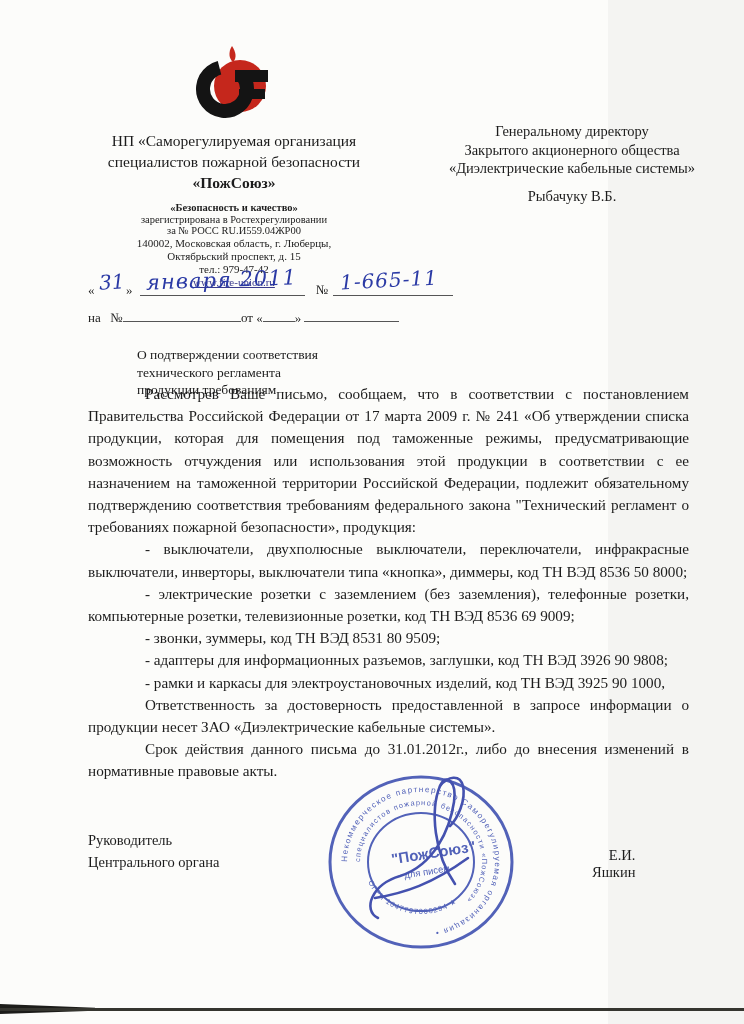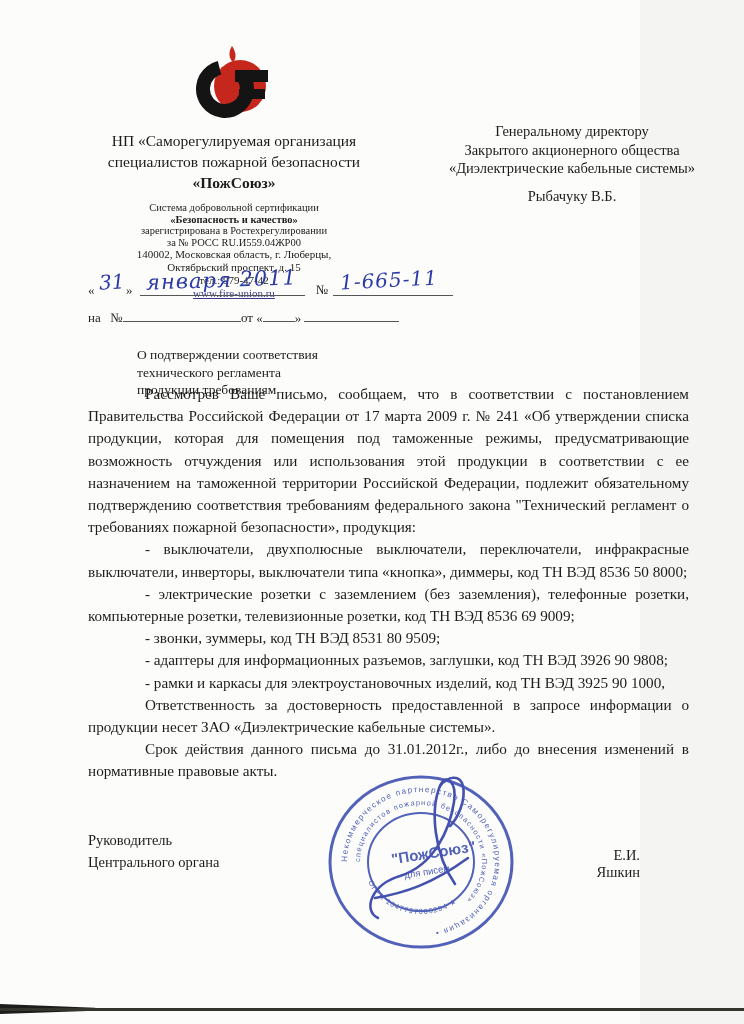--- a/index.html
+++ b/index.html
@@ -7,21 +7,20 @@
     width:744px;height:1024px;
     background:#f4f4f2;
     font-family:"Liberation Serif", serif;
     color:#1c1c1c;
     position:relative;
     overflow:hidden;
   }
   .page{
     position:absolute;left:0;top:0;width:608px;height:1024px;
     background:#fcfcfa;
-    padding-left:32px;
   }
   
   .lh-left{
     position:absolute;left:58px;top:44px;width:352px;text-align:center;
   }
   .logo{display:block;margin:0 auto 6px auto;}
   .org-name{font-size:15.5px;line-height:21px;}
   .org-name .b{font-weight:bold;}
   .cert{margin-top:9px;font-size:10.5px;line-height:11.5px;}
   .cert .b{font-weight:bold;}
@@ -101,21 +100,20 @@
 
       <rect x="40" y="26" width="33" height="12" fill="#141414"></rect>
       <rect x="44" y="45" width="26" height="10" fill="#141414"></rect>
     </svg>
     <div class="org-name">
       <div>НП «Саморегулируемая организация</div>
       <div>специалистов пожарной безопасности</div>
       <div class="b">«ПожСоюз»</div>
     </div>
     <div class="cert">
-      <div>Система добровольной сертификации</div>
       <div class="b">«Безопасность и качество»</div>
       <div>зарегистрирована в Ростехрегулировании</div>
       <div>за № РОСС RU.И559.04ЖР00</div>
     </div>
     <div class="addr">
       <div>140002, Московская область, г. Люберцы,</div>
       <div>Октябрьский проспект, д. 15</div>
       <div>тел.: 979-47-42</div>
       <div><span class="site">www.fire-union.ru</span></div>
     </div>

